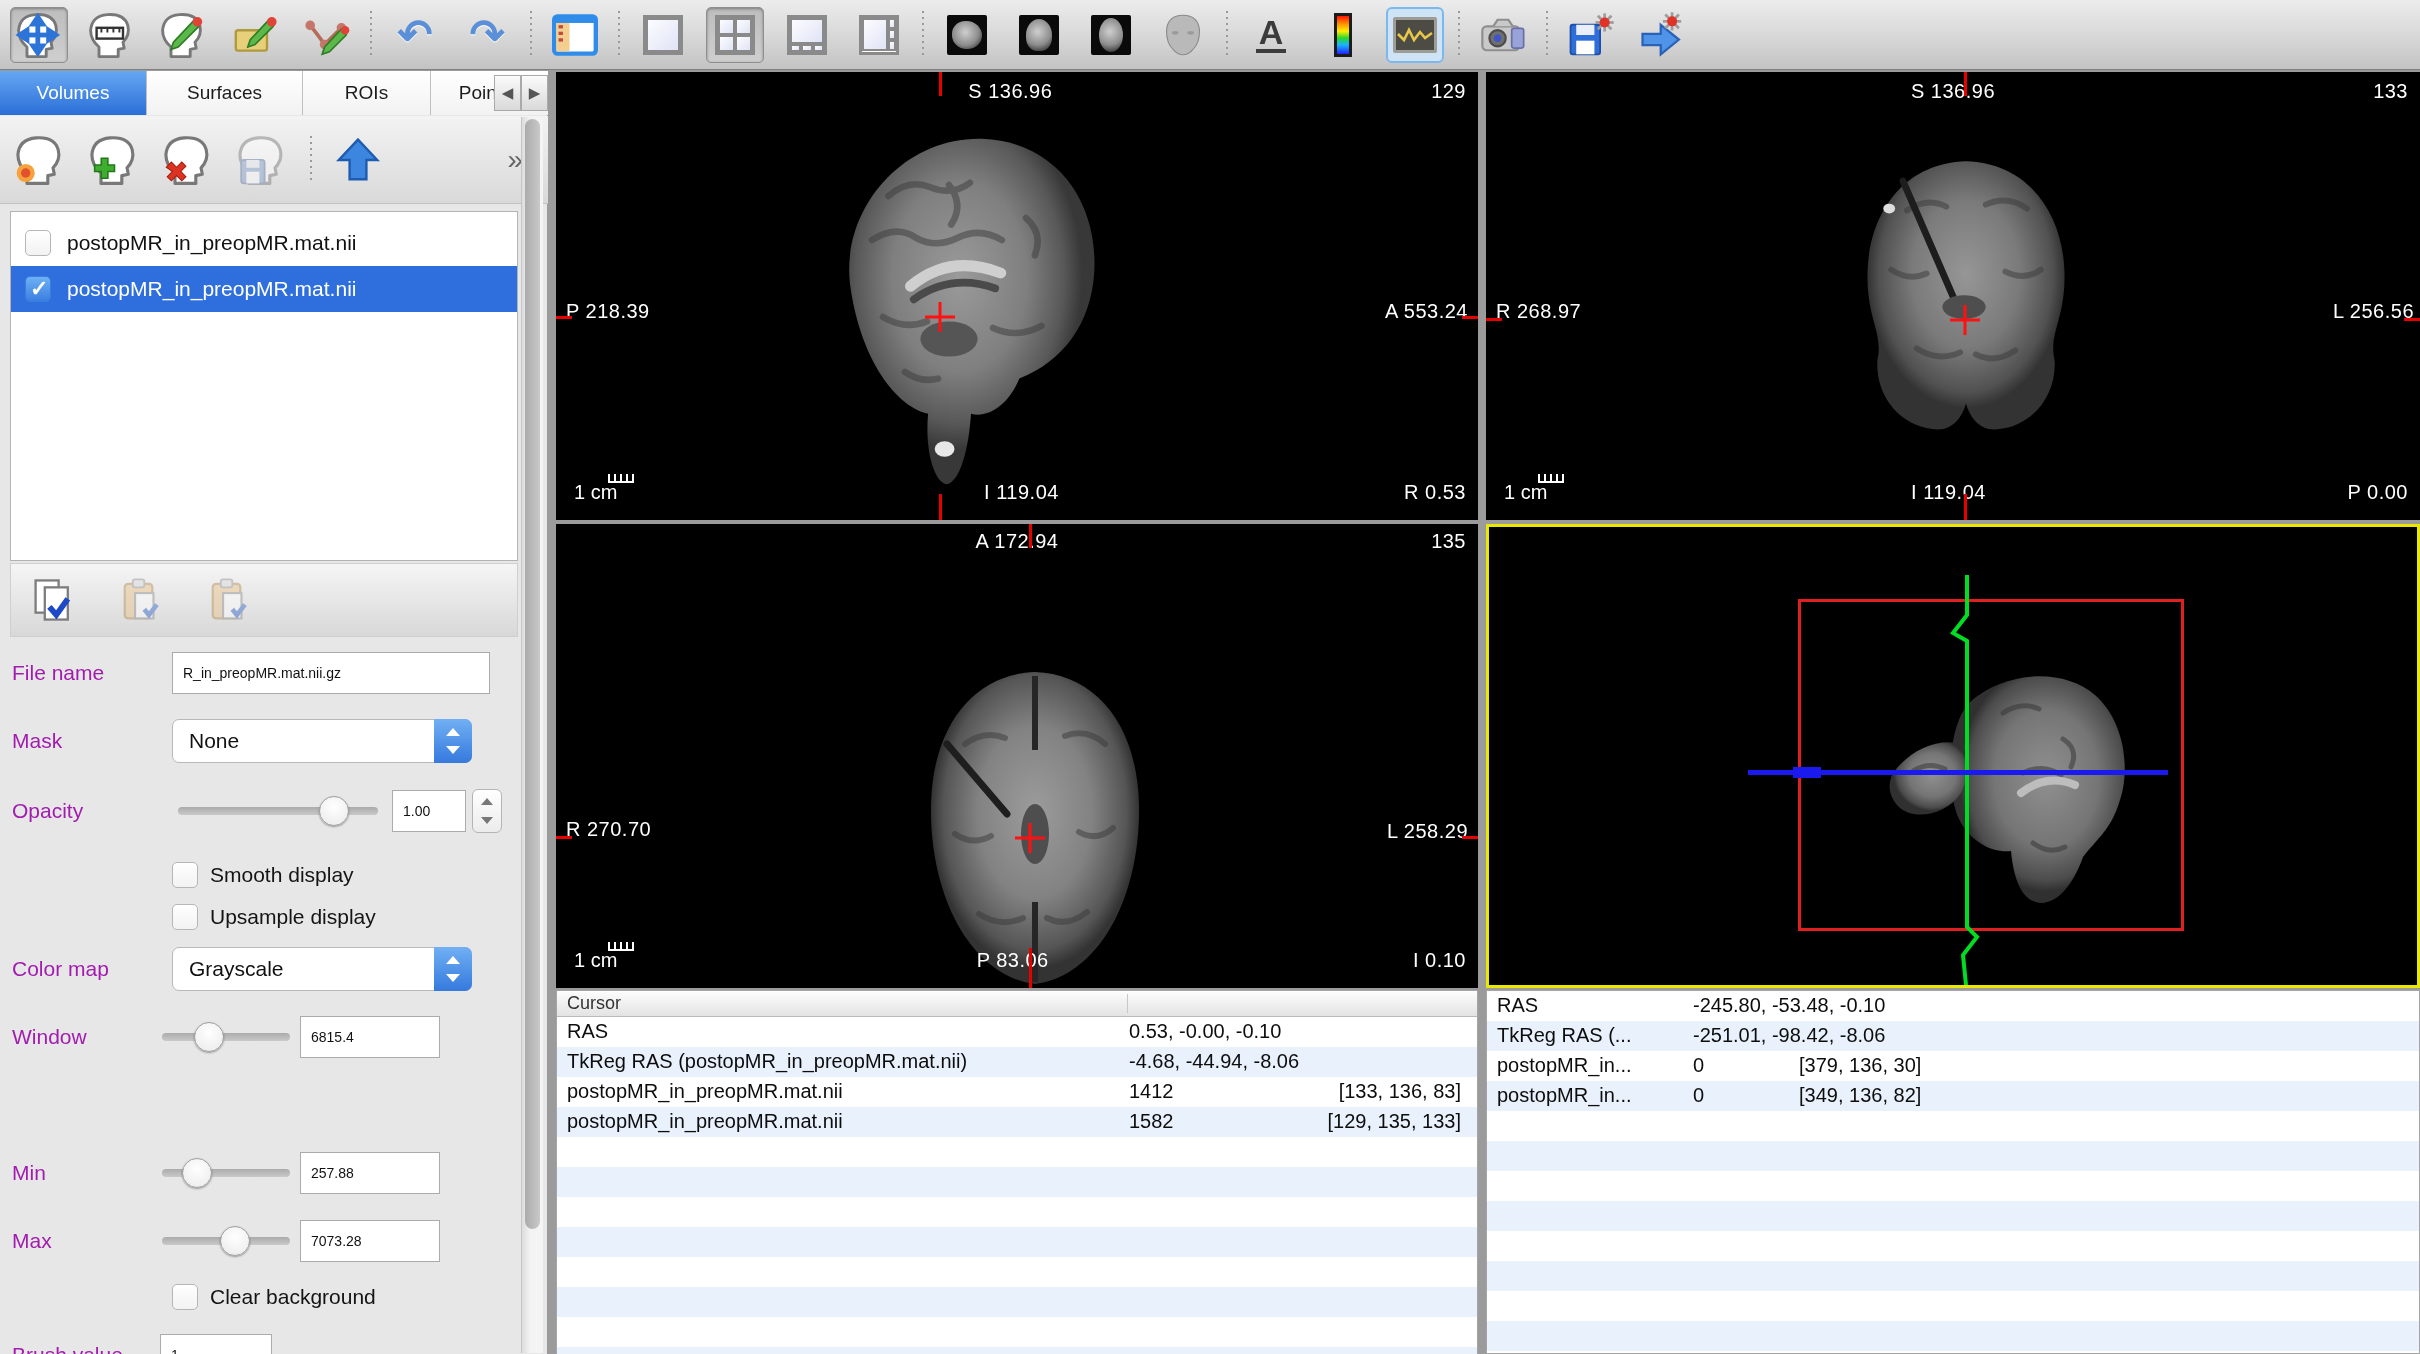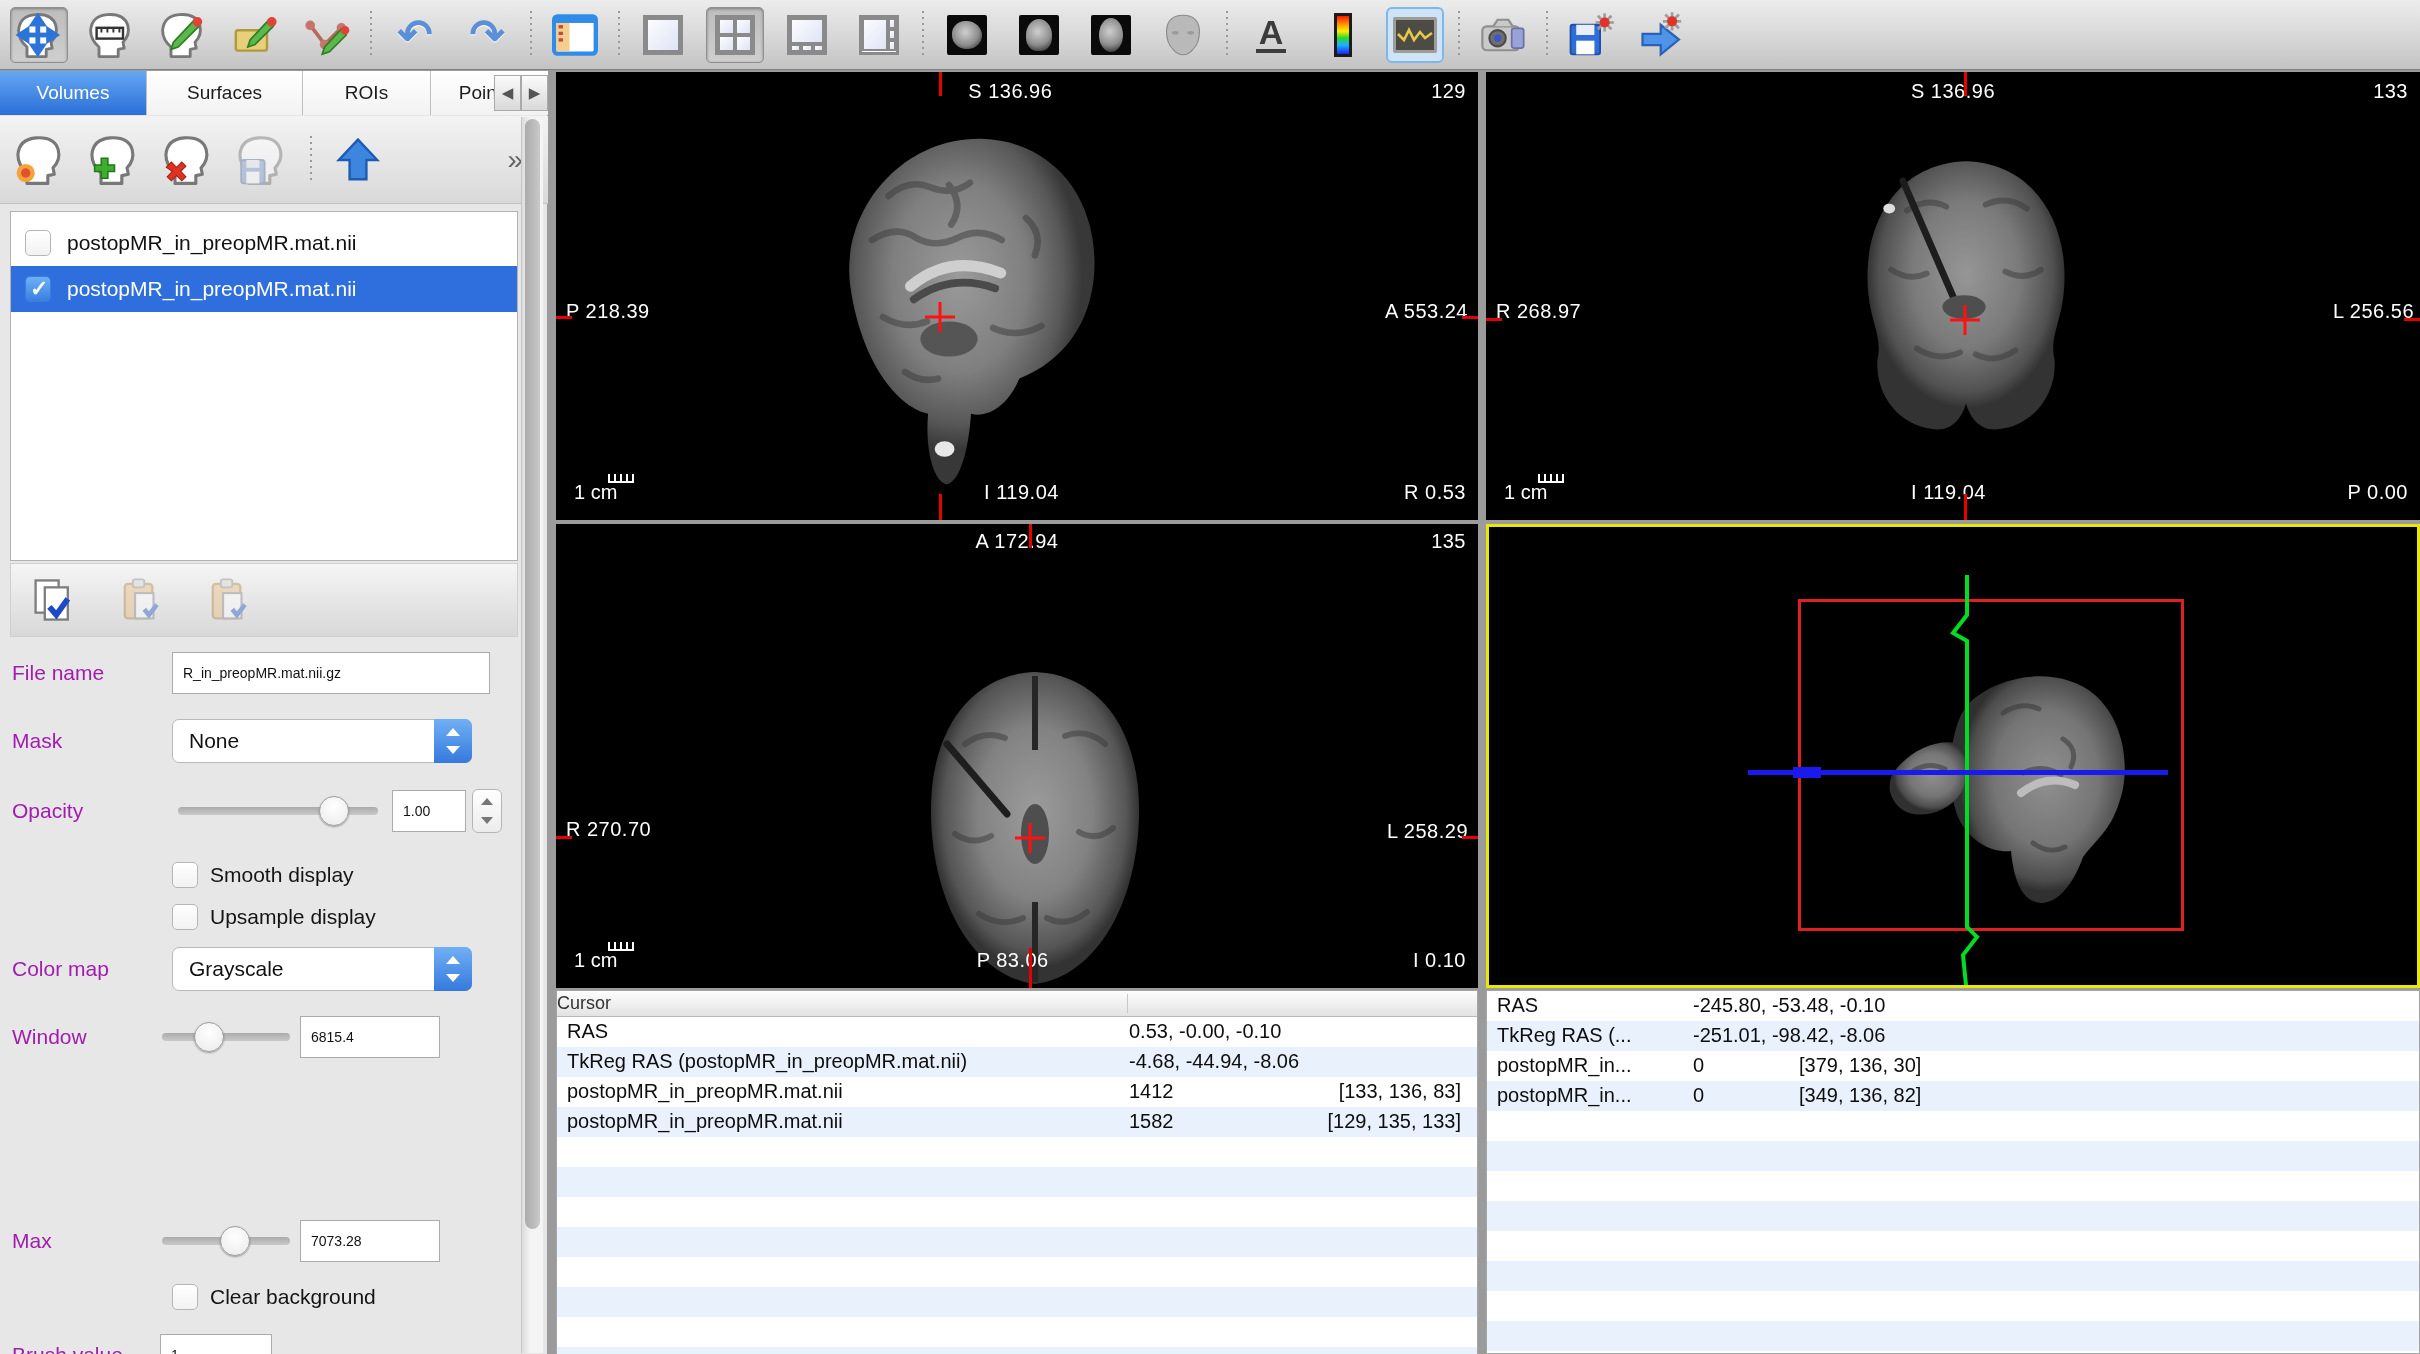--- a/index.html
+++ b/index.html
@@ -74,21 +74,21 @@
   .cross::before{left:50%;top:0;width:3px;height:100%;transform:translateX(-50%);}
   .cross::after{top:50%;left:0;height:3px;width:100%;transform:translateY(-50%);}
   .ruler{position:absolute;left:18px;bottom:16px;color:#fff;font-size:20px;}
   .ruler::before{content:"";position:absolute;left:34px;top:-7px;width:26px;height:7px;
      background-image:linear-gradient(90deg,#fff 2px,transparent 2px);background-size:6px 7px;border-bottom:2px solid #fff;}
   #v3d{border:3px solid #e8e800;}
 
   
   .itable{position:absolute;background:#fff;border:1px solid #a5a5a5;}
   .ithead{height:26px;background:linear-gradient(#fdfdfd,#e3e3e3);border-bottom:1px solid #b9b9b9;position:relative;
-     font-size:18px;color:#333;display:flex;align-items:center;}
+     font-size:18px;color:#333;display:flex;align-items:center;padding-left:10px;}
   .ithead .div{position:absolute;top:3px;bottom:3px;width:1px;background:#c8c8c8;}
   .irow{height:30px;position:relative;font-size:20px;color:#0d0d0d;}
   .irow.alt{background:#e9f1fc;}
   .irow span{position:absolute;top:3px;white-space:nowrap;}
   .c1{left:10px;} 
 </style>
 </head>
 <body>
 
 <div id="app">
@@ -371,20 +371,27 @@
     <div class="frow" style="top:824px;left:172px;gap:12px;">
       <span class="cb"></span>
       <span class="cbl">Upsample display</span>
     </div>
     <div class="frow" style="top:944px;">
       <span class="flabel">Window</span>
       <span class="slider" style="position:absolute;left:162px;width:128px;--p:37%;">
           <span class="thumb"></span>
         </span>
       <span class="tfield" style="position:absolute;left:300px;width:140px;">6815.4</span>
+    </div>
+    <div class="frow" style="top:1080px;">
+      <span class="flabel">Min</span>
+      <span class="slider" style="position:absolute;left:162px;width:128px;--p:27%;">
+          <span class="thumb"></span>
+        </span>
+      <span class="tfield" style="position:absolute;left:300px;width:140px;">257.88</span>
     </div>
     <div class="frow" style="top:1148px;">
       <span class="flabel">Max</span>
       <span class="slider" style="position:absolute;left:162px;width:128px;--p:57%;">
           <span class="thumb"></span>
         </span>
       <span class="tfield" style="position:absolute;left:300px;width:140px;">7073.28</span>
     </div>
     <div class="frow" style="top:1204px;left:172px;gap:12px;">
       <span class="cb"></span>

